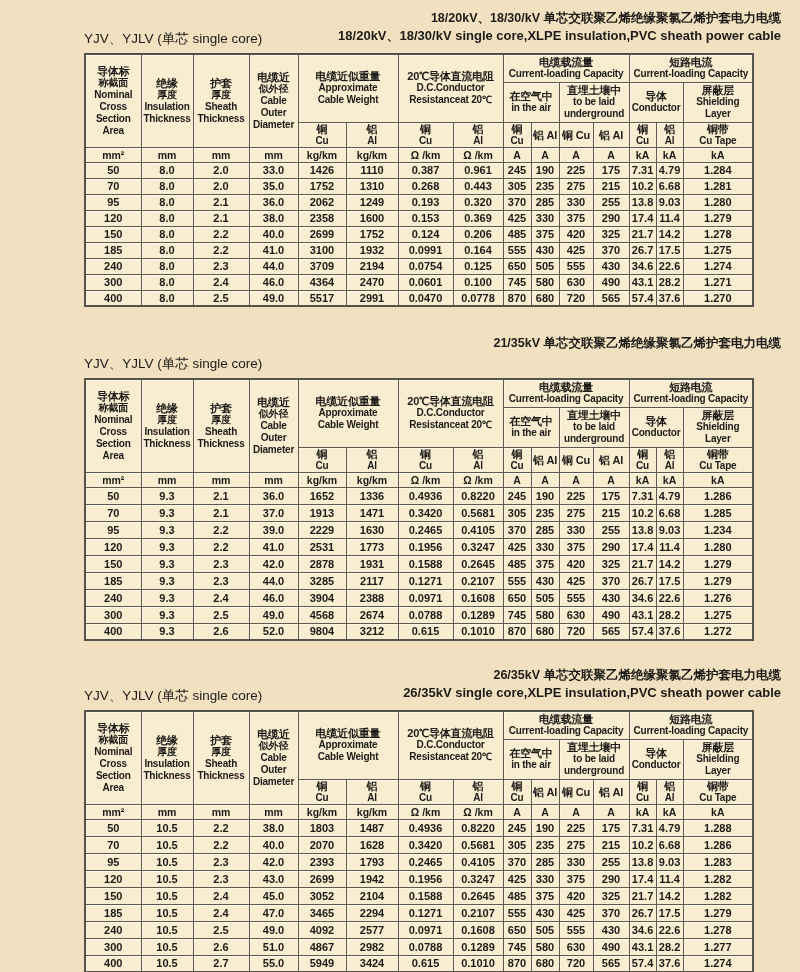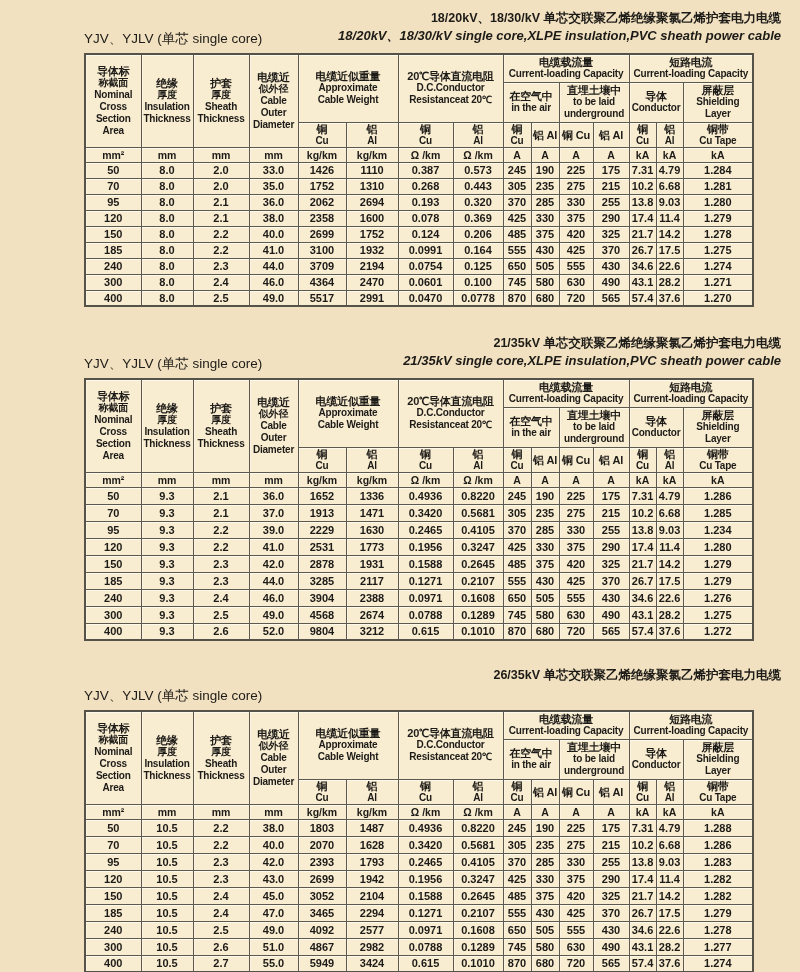--- a/index.html
+++ b/index.html
@@ -10,21 +10,21 @@
     color:#1d1b17;
     overflow:hidden;
   }
   .page{position:relative;width:704px;height:972px;}
   section.cable-section{position:absolute;left:84px;width:697px;}
   #sec0{top:10px;} #sec1{top:335px;} #sec2{top:667px;}
 
   .title-zh{text-align:right;font-weight:bold;font-size:12.5px;line-height:17px;white-space:nowrap;}
   .title-row{display:flex;justify-content:space-between;align-items:flex-end;line-height:17px;margin-bottom:9px;}
   .product-label{font-size:13.5px;font-weight:normal;position:relative;top:3px;white-space:nowrap;}
-  .title-en{font-weight:bold;font-size:13px;white-space:nowrap;font-style:italic;}
+  .title-en{font-weight:bold;font-size:13px;white-space:nowrap;}
 
   table.spec{
     border-collapse:collapse;table-layout:fixed;width:668px;
     border:2px solid #55524a;background:#f8ecd1;
   }
   table.spec td{
     border:1px solid #5d594f;
     box-shadow:inset 0 1px 0 rgba(255,253,240,.85), inset 1px 0 0 rgba(255,253,240,.45);
     overflow:hidden;padding:0;
   }
@@ -147,21 +147,21 @@
               <td class="uc">kA</td>
             </tr>
             <tr style="height: 16px;">
               <td class="vc">50</td>
               <td class="vc">8.0</td>
               <td class="vc">2.0</td>
               <td class="vc">33.0</td>
               <td class="vc">1426</td>
               <td class="vc">1110</td>
               <td class="vc">0.387</td>
-              <td class="vc">0.573</td>
+              <td class="vc">0.961</td>
               <td class="vc">245</td>
               <td class="vc">190</td>
               <td class="vc">225</td>
               <td class="vc">175</td>
               <td class="vc">7.31</td>
               <td class="vc">4.79</td>
               <td class="vc">1.284</td>
             </tr>
             <tr style="height: 16px;">
               <td class="vc">70</td>
@@ -179,39 +179,39 @@
               <td class="vc">10.2</td>
               <td class="vc">6.68</td>
               <td class="vc">1.281</td>
             </tr>
             <tr style="height: 16px;">
               <td class="vc">95</td>
               <td class="vc">8.0</td>
               <td class="vc">2.1</td>
               <td class="vc">36.0</td>
               <td class="vc">2062</td>
-              <td class="vc">2694</td>
+              <td class="vc">1249</td>
               <td class="vc">0.193</td>
               <td class="vc">0.320</td>
               <td class="vc">370</td>
               <td class="vc">285</td>
               <td class="vc">330</td>
               <td class="vc">255</td>
               <td class="vc">13.8</td>
               <td class="vc">9.03</td>
               <td class="vc">1.280</td>
             </tr>
             <tr style="height: 16px;">
               <td class="vc">120</td>
               <td class="vc">8.0</td>
               <td class="vc">2.1</td>
               <td class="vc">38.0</td>
               <td class="vc">2358</td>
               <td class="vc">1600</td>
-              <td class="vc">0.078</td>
+              <td class="vc">0.153</td>
               <td class="vc">0.369</td>
               <td class="vc">425</td>
               <td class="vc">330</td>
               <td class="vc">375</td>
               <td class="vc">290</td>
               <td class="vc">17.4</td>
               <td class="vc">11.4</td>
               <td class="vc">1.279</td>
             </tr>
             <tr style="height: 16px;">
@@ -299,283 +299,20 @@
               <td class="vc">37.6</td>
               <td class="vc">1.270</td>
             </tr>
           </tbody>
         </table>
       </div>
   </section>
 
   <section class="cable-section" id="sec1">
     <div class="title-zh">21/35kV 单芯交联聚乙烯绝缘聚氯乙烯护套电力电缆</div>
-    <div class="title-row">
-      <span class="product-label">YJV、YJLV (单芯 single core)</span>
-      <span class="title-en">21/35kV  single core,XLPE insulation,PVC sheath power cable</span>
-    </div>
-    <div class="tbl-host">
-        <table class="spec">
-          <colgroup>
-            <col style="width: 56px;">
-            <col style="width: 52px;">
-            <col style="width: 56px;">
-            <col style="width: 49px;">
-            <col style="width: 48px;">
-            <col style="width: 52px;">
-            <col style="width: 55px;">
-            <col style="width: 50px;">
-            <col style="width: 28px;">
-            <col style="width: 28px;">
-            <col style="width: 34px;">
-            <col style="width: 36px;">
-            <col style="width: 27px;">
-            <col style="width: 27px;">
-            <col style="width: 70px;">
-          </colgroup>
-          <tbody>
-            <tr style="height: 28px;">
-              <td class="hc" rowspan="3">导体标
-称截面
-Nominal
-Cross
-Section
-Area</td>
-              <td class="hc" rowspan="3">绝缘
-厚度
-Insulation
-Thickness</td>
-              <td class="hc" rowspan="3">护套
-厚度
-Sheath
-Thickness</td>
-              <td class="hc" rowspan="3">电缆近
-似外径
-Cable
-Outer
-Diameter</td>
-              <td class="hc" colspan="2" rowspan="2">电缆近似重量
-Approximate
-Cable Weight</td>
-              <td class="hc" colspan="2" rowspan="2">20℃导体直流电阻
-D.C.Conductor
-Resistanceat 20℃</td>
-              <td class="hc" colspan="4">电缆载流量
-Current-loading Capacity</td>
-              <td class="hc" colspan="3">短路电流
-Current-loading Capacity</td>
-            </tr>
-            <tr style="height: 40px;">
-              <td class="hc" colspan="2">在空气中
-in the air</td>
-              <td class="hc" colspan="2">直埋土壤中
-to be laid
-underground</td>
-              <td class="hc" colspan="2">导体
-Conductor</td>
-              <td class="hc">屏蔽层
-Shielding Layer</td>
-            </tr>
-            <tr style="height: 24px;">
-              <td class="hc">铜
-Cu</td>
-              <td class="hc">铝
-Al</td>
-              <td class="hc">铜
-Cu</td>
-              <td class="hc">铝
-Al</td>
-              <td class="hc">铜 Cu</td>
-              <td class="hc">铝 Al</td>
-              <td class="hc">铜 Cu</td>
-              <td class="hc">铝 Al</td>
-              <td class="hc">铜
-Cu</td>
-              <td class="hc">铝
-Al</td>
-              <td class="hc">铜带
-Cu Tape</td>
-            </tr>
-            <tr style="height: 15px;">
-              <td class="uc">mm²</td>
-              <td class="uc">mm</td>
-              <td class="uc">mm</td>
-              <td class="uc">mm</td>
-              <td class="uc">kg/km</td>
-              <td class="uc">kg/km</td>
-              <td class="uc">Ω /km</td>
-              <td class="uc">Ω /km</td>
-              <td class="uc">A</td>
-              <td class="uc">A</td>
-              <td class="uc">A</td>
-              <td class="uc">A</td>
-              <td class="uc">kA</td>
-              <td class="uc">kA</td>
-              <td class="uc">kA</td>
-            </tr>
-            <tr style="height: 17px;">
-              <td class="vc">50</td>
-              <td class="vc">9.3</td>
-              <td class="vc">2.1</td>
-              <td class="vc">36.0</td>
-              <td class="vc">1652</td>
-              <td class="vc">1336</td>
-              <td class="vc">0.4936</td>
-              <td class="vc">0.8220</td>
-              <td class="vc">245</td>
-              <td class="vc">190</td>
-              <td class="vc">225</td>
-              <td class="vc">175</td>
-              <td class="vc">7.31</td>
-              <td class="vc">4.79</td>
-              <td class="vc">1.286</td>
-            </tr>
-            <tr style="height: 17px;">
-              <td class="vc">70</td>
-              <td class="vc">9.3</td>
-              <td class="vc">2.1</td>
-              <td class="vc">37.0</td>
-              <td class="vc">1913</td>
-              <td class="vc">1471</td>
-              <td class="vc">0.3420</td>
-              <td class="vc">0.5681</td>
-              <td class="vc">305</td>
-              <td class="vc">235</td>
-              <td class="vc">275</td>
-              <td class="vc">215</td>
-              <td class="vc">10.2</td>
-              <td class="vc">6.68</td>
-              <td class="vc">1.285</td>
-            </tr>
-            <tr style="height: 17px;">
-              <td class="vc">95</td>
-              <td class="vc">9.3</td>
-              <td class="vc">2.2</td>
-              <td class="vc">39.0</td>
-              <td class="vc">2229</td>
-              <td class="vc">1630</td>
-              <td class="vc">0.2465</td>
-              <td class="vc">0.4105</td>
-              <td class="vc">370</td>
-              <td class="vc">285</td>
-              <td class="vc">330</td>
-              <td class="vc">255</td>
-              <td class="vc">13.8</td>
-              <td class="vc">9.03</td>
-              <td class="vc">1.234</td>
-            </tr>
-            <tr style="height: 17px;">
-              <td class="vc">120</td>
-              <td class="vc">9.3</td>
-              <td class="vc">2.2</td>
-              <td class="vc">41.0</td>
-              <td class="vc">2531</td>
-              <td class="vc">1773</td>
-              <td class="vc">0.1956</td>
-              <td class="vc">0.3247</td>
-              <td class="vc">425</td>
-              <td class="vc">330</td>
-              <td class="vc">375</td>
-              <td class="vc">290</td>
-              <td class="vc">17.4</td>
-              <td class="vc">11.4</td>
-              <td class="vc">1.280</td>
-            </tr>
-            <tr style="height: 17px;">
-              <td class="vc">150</td>
-              <td class="vc">9.3</td>
-              <td class="vc">2.3</td>
-              <td class="vc">42.0</td>
-              <td class="vc">2878</td>
-              <td class="vc">1931</td>
-              <td class="vc">0.1588</td>
-              <td class="vc">0.2645</td>
-              <td class="vc">485</td>
-              <td class="vc">375</td>
-              <td class="vc">420</td>
-              <td class="vc">325</td>
-              <td class="vc">21.7</td>
-              <td class="vc">14.2</td>
-              <td class="vc">1.279</td>
-            </tr>
-            <tr style="height: 17px;">
-              <td class="vc">185</td>
-              <td class="vc">9.3</td>
-              <td class="vc">2.3</td>
-              <td class="vc">44.0</td>
-              <td class="vc">3285</td>
-              <td class="vc">2117</td>
-              <td class="vc">0.1271</td>
-              <td class="vc">0.2107</td>
-              <td class="vc">555</td>
-              <td class="vc">430</td>
-              <td class="vc">425</td>
-              <td class="vc">370</td>
-              <td class="vc">26.7</td>
-              <td class="vc">17.5</td>
-              <td class="vc">1.279</td>
-            </tr>
-            <tr style="height: 17px;">
-              <td class="vc">240</td>
-              <td class="vc">9.3</td>
-              <td class="vc">2.4</td>
-              <td class="vc">46.0</td>
-              <td class="vc">3904</td>
-              <td class="vc">2388</td>
-              <td class="vc">0.0971</td>
-              <td class="vc">0.1608</td>
-              <td class="vc">650</td>
-              <td class="vc">505</td>
-              <td class="vc">555</td>
-              <td class="vc">430</td>
-              <td class="vc">34.6</td>
-              <td class="vc">22.6</td>
-              <td class="vc">1.276</td>
-            </tr>
-            <tr style="height: 17px;">
-              <td class="vc">300</td>
-              <td class="vc">9.3</td>
-              <td class="vc">2.5</td>
-              <td class="vc">49.0</td>
-              <td class="vc">4568</td>
-              <td class="vc">2674</td>
-              <td class="vc">0.0788</td>
-              <td class="vc">0.1289</td>
-              <td class="vc">745</td>
-              <td class="vc">580</td>
-              <td class="vc">630</td>
-              <td class="vc">490</td>
-              <td class="vc">43.1</td>
-              <td class="vc">28.2</td>
-              <td class="vc">1.275</td>
-            </tr>
-            <tr style="height: 17px;">
-              <td class="vc">400</td>
-              <td class="vc">9.3</td>
-              <td class="vc">2.6</td>
-              <td class="vc">52.0</td>
-              <td class="vc">9804</td>
-              <td class="vc">3212</td>
-              <td class="vc">0.615</td>
-              <td class="vc">0.1010</td>
-              <td class="vc">870</td>
-              <td class="vc">680</td>
-              <td class="vc">720</td>
-              <td class="vc">565</td>
-              <td class="vc">57.4</td>
-              <td class="vc">37.6</td>
-              <td class="vc">1.272</td>
-            </tr>
-          </tbody>
-        </table>
-      </div>
-  </section>
-
-  <section class="cable-section" id="sec2">
-    <div class="title-zh">26/35kV 单芯交联聚乙烯绝缘聚氯乙烯护套电力电缆</div>
     <div class="title-row">
       <span class="product-label">YJV、YJLV (单芯 single core)</span>
     </div>
     <div class="tbl-host">
         <table class="spec">
           <colgroup>
             <col style="width: 56px;">
             <col style="width: 52px;">
             <col style="width: 56px;">
             <col style="width: 49px;">
@@ -666,20 +403,283 @@
               <td class="uc">A</td>
               <td class="uc">A</td>
               <td class="uc">A</td>
               <td class="uc">A</td>
               <td class="uc">kA</td>
               <td class="uc">kA</td>
               <td class="uc">kA</td>
             </tr>
             <tr style="height: 17px;">
               <td class="vc">50</td>
+              <td class="vc">9.3</td>
+              <td class="vc">2.1</td>
+              <td class="vc">36.0</td>
+              <td class="vc">1652</td>
+              <td class="vc">1336</td>
+              <td class="vc">0.4936</td>
+              <td class="vc">0.8220</td>
+              <td class="vc">245</td>
+              <td class="vc">190</td>
+              <td class="vc">225</td>
+              <td class="vc">175</td>
+              <td class="vc">7.31</td>
+              <td class="vc">4.79</td>
+              <td class="vc">1.286</td>
+            </tr>
+            <tr style="height: 17px;">
+              <td class="vc">70</td>
+              <td class="vc">9.3</td>
+              <td class="vc">2.1</td>
+              <td class="vc">37.0</td>
+              <td class="vc">1913</td>
+              <td class="vc">1471</td>
+              <td class="vc">0.3420</td>
+              <td class="vc">0.5681</td>
+              <td class="vc">305</td>
+              <td class="vc">235</td>
+              <td class="vc">275</td>
+              <td class="vc">215</td>
+              <td class="vc">10.2</td>
+              <td class="vc">6.68</td>
+              <td class="vc">1.285</td>
+            </tr>
+            <tr style="height: 17px;">
+              <td class="vc">95</td>
+              <td class="vc">9.3</td>
+              <td class="vc">2.2</td>
+              <td class="vc">39.0</td>
+              <td class="vc">2229</td>
+              <td class="vc">1630</td>
+              <td class="vc">0.2465</td>
+              <td class="vc">0.4105</td>
+              <td class="vc">370</td>
+              <td class="vc">285</td>
+              <td class="vc">330</td>
+              <td class="vc">255</td>
+              <td class="vc">13.8</td>
+              <td class="vc">9.03</td>
+              <td class="vc">1.234</td>
+            </tr>
+            <tr style="height: 17px;">
+              <td class="vc">120</td>
+              <td class="vc">9.3</td>
+              <td class="vc">2.2</td>
+              <td class="vc">41.0</td>
+              <td class="vc">2531</td>
+              <td class="vc">1773</td>
+              <td class="vc">0.1956</td>
+              <td class="vc">0.3247</td>
+              <td class="vc">425</td>
+              <td class="vc">330</td>
+              <td class="vc">375</td>
+              <td class="vc">290</td>
+              <td class="vc">17.4</td>
+              <td class="vc">11.4</td>
+              <td class="vc">1.280</td>
+            </tr>
+            <tr style="height: 17px;">
+              <td class="vc">150</td>
+              <td class="vc">9.3</td>
+              <td class="vc">2.3</td>
+              <td class="vc">42.0</td>
+              <td class="vc">2878</td>
+              <td class="vc">1931</td>
+              <td class="vc">0.1588</td>
+              <td class="vc">0.2645</td>
+              <td class="vc">485</td>
+              <td class="vc">375</td>
+              <td class="vc">420</td>
+              <td class="vc">325</td>
+              <td class="vc">21.7</td>
+              <td class="vc">14.2</td>
+              <td class="vc">1.279</td>
+            </tr>
+            <tr style="height: 17px;">
+              <td class="vc">185</td>
+              <td class="vc">9.3</td>
+              <td class="vc">2.3</td>
+              <td class="vc">44.0</td>
+              <td class="vc">3285</td>
+              <td class="vc">2117</td>
+              <td class="vc">0.1271</td>
+              <td class="vc">0.2107</td>
+              <td class="vc">555</td>
+              <td class="vc">430</td>
+              <td class="vc">425</td>
+              <td class="vc">370</td>
+              <td class="vc">26.7</td>
+              <td class="vc">17.5</td>
+              <td class="vc">1.279</td>
+            </tr>
+            <tr style="height: 17px;">
+              <td class="vc">240</td>
+              <td class="vc">9.3</td>
+              <td class="vc">2.4</td>
+              <td class="vc">46.0</td>
+              <td class="vc">3904</td>
+              <td class="vc">2388</td>
+              <td class="vc">0.0971</td>
+              <td class="vc">0.1608</td>
+              <td class="vc">650</td>
+              <td class="vc">505</td>
+              <td class="vc">555</td>
+              <td class="vc">430</td>
+              <td class="vc">34.6</td>
+              <td class="vc">22.6</td>
+              <td class="vc">1.276</td>
+            </tr>
+            <tr style="height: 17px;">
+              <td class="vc">300</td>
+              <td class="vc">9.3</td>
+              <td class="vc">2.5</td>
+              <td class="vc">49.0</td>
+              <td class="vc">4568</td>
+              <td class="vc">2674</td>
+              <td class="vc">0.0788</td>
+              <td class="vc">0.1289</td>
+              <td class="vc">745</td>
+              <td class="vc">580</td>
+              <td class="vc">630</td>
+              <td class="vc">490</td>
+              <td class="vc">43.1</td>
+              <td class="vc">28.2</td>
+              <td class="vc">1.275</td>
+            </tr>
+            <tr style="height: 17px;">
+              <td class="vc">400</td>
+              <td class="vc">9.3</td>
+              <td class="vc">2.6</td>
+              <td class="vc">52.0</td>
+              <td class="vc">9804</td>
+              <td class="vc">3212</td>
+              <td class="vc">0.615</td>
+              <td class="vc">0.1010</td>
+              <td class="vc">870</td>
+              <td class="vc">680</td>
+              <td class="vc">720</td>
+              <td class="vc">565</td>
+              <td class="vc">57.4</td>
+              <td class="vc">37.6</td>
+              <td class="vc">1.272</td>
+            </tr>
+          </tbody>
+        </table>
+      </div>
+  </section>
+
+  <section class="cable-section" id="sec2">
+    <div class="title-zh">26/35kV 单芯交联聚乙烯绝缘聚氯乙烯护套电力电缆</div>
+    <div class="title-row">
+      <span class="product-label">YJV、YJLV (单芯 single core)</span>
+      <span class="title-en">26/35kV  single core,XLPE insulation,PVC sheath power cable</span>
+    </div>
+    <div class="tbl-host">
+        <table class="spec">
+          <colgroup>
+            <col style="width: 56px;">
+            <col style="width: 52px;">
+            <col style="width: 56px;">
+            <col style="width: 49px;">
+            <col style="width: 48px;">
+            <col style="width: 52px;">
+            <col style="width: 55px;">
+            <col style="width: 50px;">
+            <col style="width: 28px;">
+            <col style="width: 28px;">
+            <col style="width: 34px;">
+            <col style="width: 36px;">
+            <col style="width: 27px;">
+            <col style="width: 27px;">
+            <col style="width: 70px;">
+          </colgroup>
+          <tbody>
+            <tr style="height: 28px;">
+              <td class="hc" rowspan="3">导体标
+称截面
+Nominal
+Cross
+Section
+Area</td>
+              <td class="hc" rowspan="3">绝缘
+厚度
+Insulation
+Thickness</td>
+              <td class="hc" rowspan="3">护套
+厚度
+Sheath
+Thickness</td>
+              <td class="hc" rowspan="3">电缆近
+似外径
+Cable
+Outer
+Diameter</td>
+              <td class="hc" colspan="2" rowspan="2">电缆近似重量
+Approximate
+Cable Weight</td>
+              <td class="hc" colspan="2" rowspan="2">20℃导体直流电阻
+D.C.Conductor
+Resistanceat 20℃</td>
+              <td class="hc" colspan="4">电缆载流量
+Current-loading Capacity</td>
+              <td class="hc" colspan="3">短路电流
+Current-loading Capacity</td>
+            </tr>
+            <tr style="height: 40px;">
+              <td class="hc" colspan="2">在空气中
+in the air</td>
+              <td class="hc" colspan="2">直埋土壤中
+to be laid
+underground</td>
+              <td class="hc" colspan="2">导体
+Conductor</td>
+              <td class="hc">屏蔽层
+Shielding Layer</td>
+            </tr>
+            <tr style="height: 24px;">
+              <td class="hc">铜
+Cu</td>
+              <td class="hc">铝
+Al</td>
+              <td class="hc">铜
+Cu</td>
+              <td class="hc">铝
+Al</td>
+              <td class="hc">铜 Cu</td>
+              <td class="hc">铝 Al</td>
+              <td class="hc">铜 Cu</td>
+              <td class="hc">铝 Al</td>
+              <td class="hc">铜
+Cu</td>
+              <td class="hc">铝
+Al</td>
+              <td class="hc">铜带
+Cu Tape</td>
+            </tr>
+            <tr style="height: 15px;">
+              <td class="uc">mm²</td>
+              <td class="uc">mm</td>
+              <td class="uc">mm</td>
+              <td class="uc">mm</td>
+              <td class="uc">kg/km</td>
+              <td class="uc">kg/km</td>
+              <td class="uc">Ω /km</td>
+              <td class="uc">Ω /km</td>
+              <td class="uc">A</td>
+              <td class="uc">A</td>
+              <td class="uc">A</td>
+              <td class="uc">A</td>
+              <td class="uc">kA</td>
+              <td class="uc">kA</td>
+              <td class="uc">kA</td>
+            </tr>
+            <tr style="height: 17px;">
+              <td class="vc">50</td>
               <td class="vc">10.5</td>
               <td class="vc">2.2</td>
               <td class="vc">38.0</td>
               <td class="vc">1803</td>
               <td class="vc">1487</td>
               <td class="vc">0.4936</td>
               <td class="vc">0.8220</td>
               <td class="vc">245</td>
               <td class="vc">190</td>
               <td class="vc">225</td>

